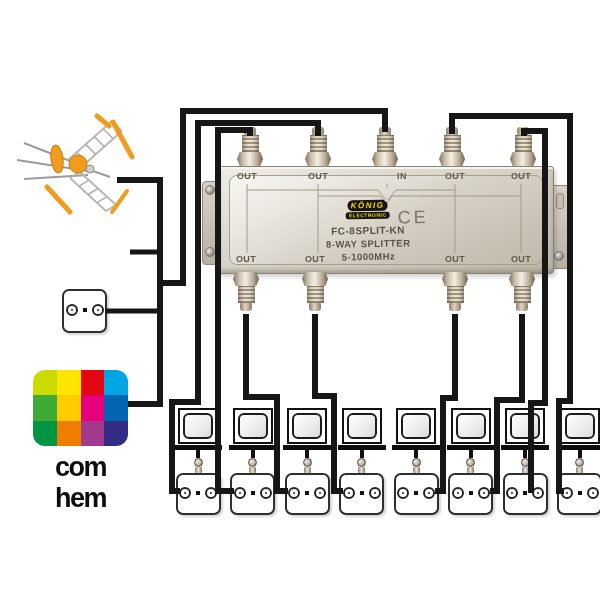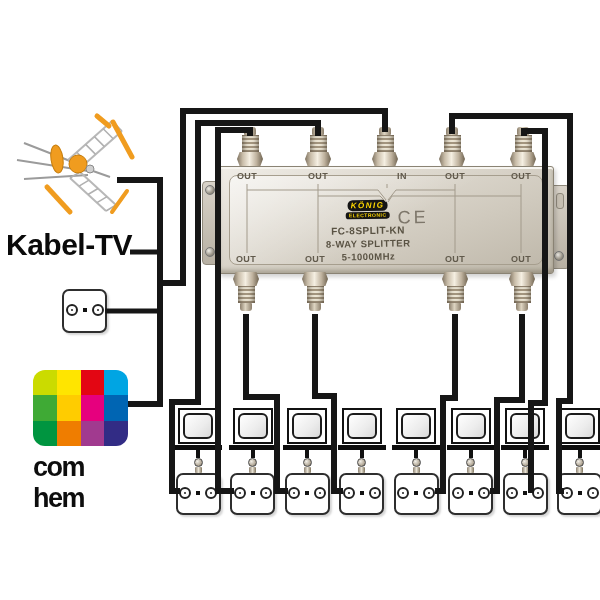--- a/index.html
+++ b/index.html
@@ -15,21 +15,21 @@
   .src-outlet{position:absolute;left:62px;top:289px;width:45px;height:44px;}
   .sock-row{display:flex;align-items:center;justify-content:center;gap:5px;}
   .src-outlet .sock-row{margin-top:13px;}
   .sock{box-sizing:border-box;width:12px;height:12px;border:2px solid #222;border-radius:50%;position:relative;}
   .sock::after{content:"";position:absolute;inset:3px;background:#222;border-radius:50%;}
   .middot{width:4px;height:4px;background:#111;}
   .comhem{position:absolute;left:33px;top:370px;width:95px;}
   .comhem-grid{width:95px;height:76px;border-radius:12px;overflow:hidden;display:grid;
                grid-template-columns:repeat(4,1fr);grid-template-rows:repeat(3,1fr);}
   .comhem-word{margin-top:6px;font-size:27px;font-weight:700;letter-spacing:-1.5px;
-               word-spacing:3px;color:#0d0d0d;}
+               word-spacing:3px;color:#0d0d0d;text-align:center;}
 
   
   .splitter{position:absolute;left:0;top:0;z-index:3;}
   .ear{position:absolute;background:linear-gradient(180deg,#d9d3c9,#b7b0a3);
        border:1px solid #8f897c;border-radius:4px;}
   .screw{position:absolute;width:8px;height:8px;border-radius:50%;border:1px solid #777;
          background:radial-gradient(circle at 35% 35%,#f0eee8,#9a9488 60%,#6b6557);}
   .slot{position:absolute;width:6px;height:14px;border-radius:3px;background:#c6bfb2;border:1px solid #8f897c;}
   .sp-body{position:absolute;left:218px;top:166px;width:334px;height:106px;border-radius:3px;
            background:linear-gradient(160deg,#f0ede7 0%,#ddd8ce 35%,#cfc9bd 65%,#bdb6a8 100%);
@@ -75,21 +75,20 @@
   .mini-stem{width:7px;height:6px;border-radius:1px;
       background:linear-gradient(90deg,#8d8272,#e8e2d4,#80755f);}
   .unit .outlet-box{width:45px;height:42px;margin-top:0px;}
   .unit .sock-row{margin-top:12px;}
 </style>
 </head>
 <body>
 
 <div id="canvas">
 
-  <div class="kabel-label">Kabel-TV</div>
 
   <div class="outlet-box src-outlet">
     <div class="sock-row">
       <span class="sock"></span>
       <span class="middot"></span>
       <span class="sock"></span>
     </div>
   </div>
 
   <div class="comhem">

